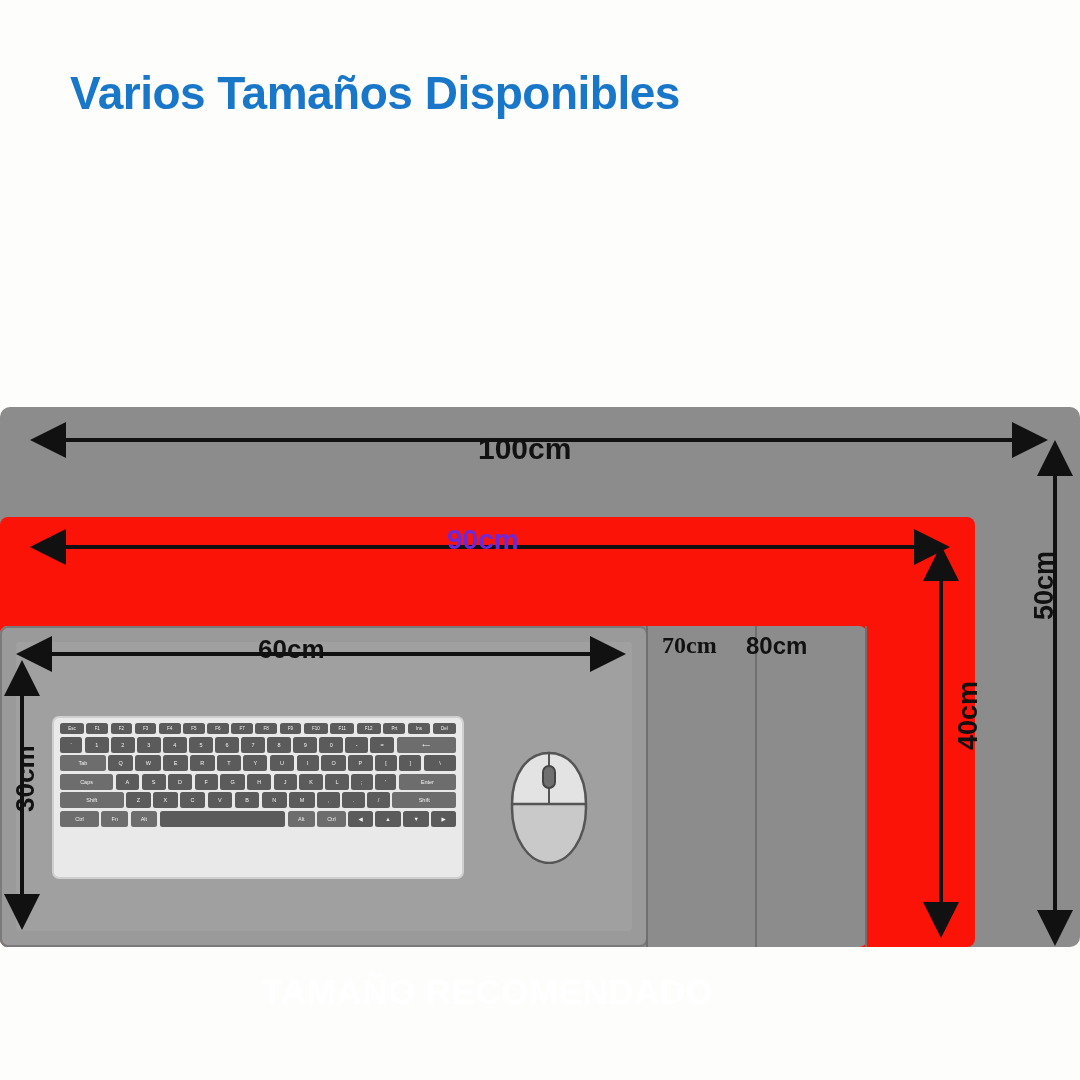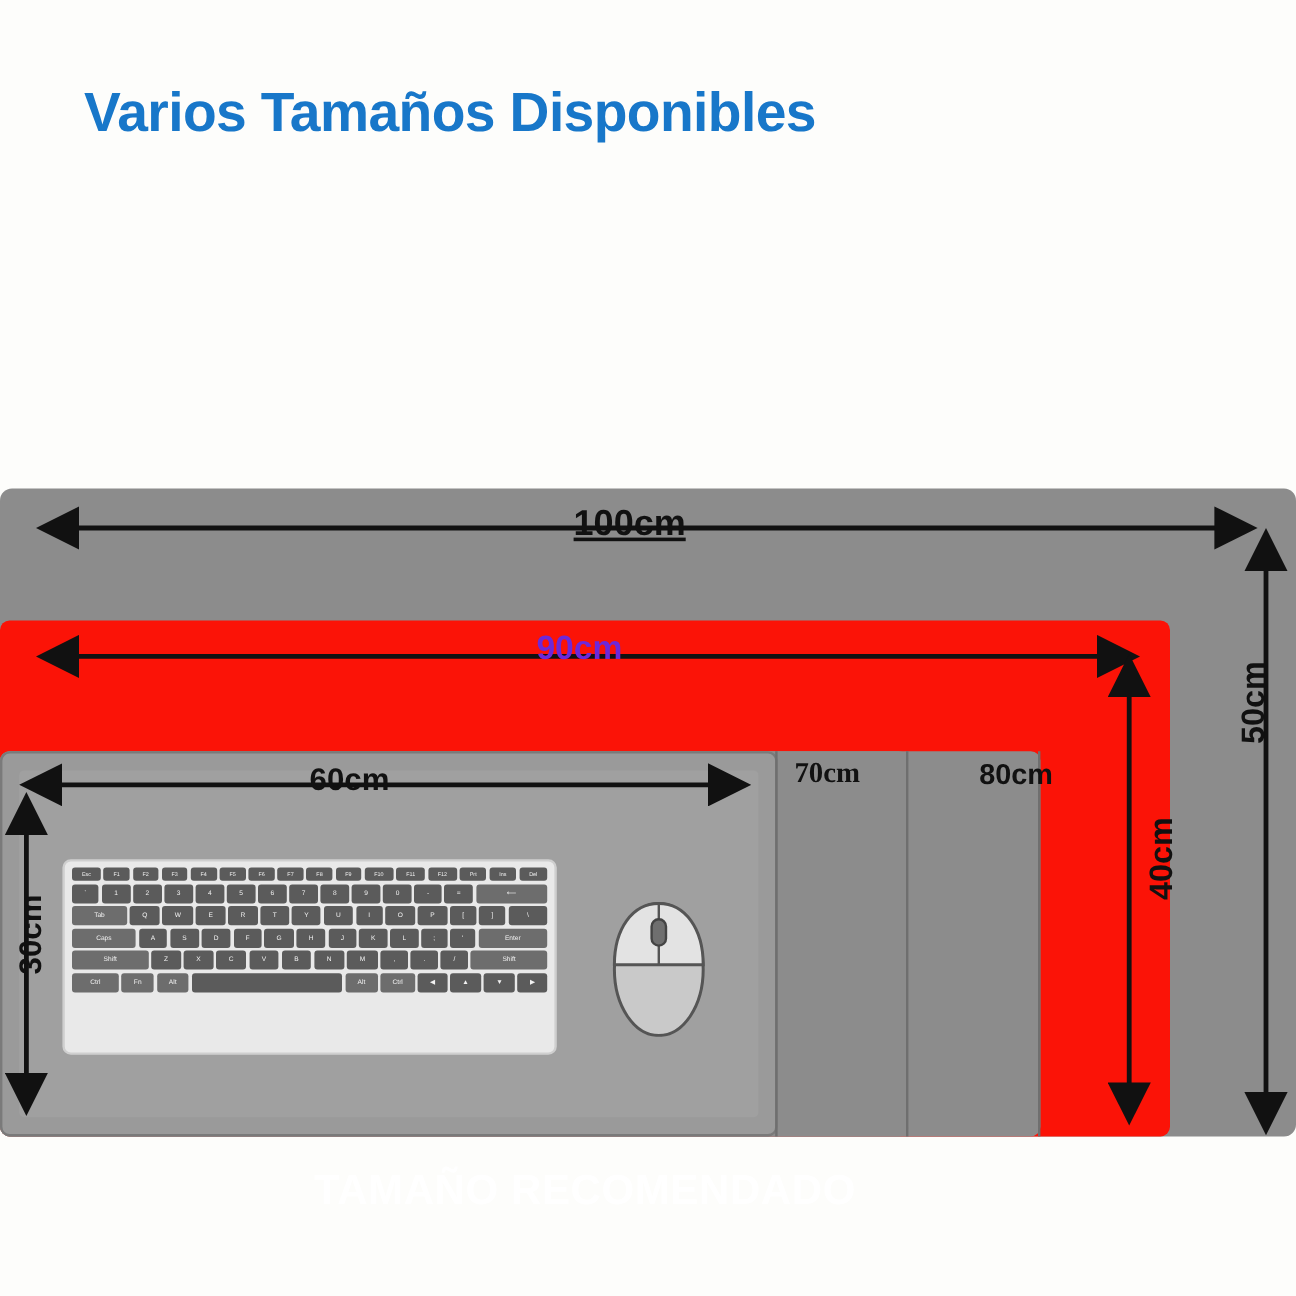--- a/index.html
+++ b/index.html
@@ -89,25 +89,25 @@
   
   .sep { position: absolute; top: 219px; width: 2px; height: 321px; background: #6f6f6f; }
 
   
   .lbl {
     position: absolute;
     font-weight: bold;
     color: #111;
     white-space: nowrap;
   }
-  .lbl-100 { left: 478px; top: 420px; font-size: 30px; text-decoration: underline; }
+  .lbl-100 { left: 478px; top: 432px; font-size: 30px; }
   .lbl-90  { left: 447px; top: 524px; font-size: 28px; color: #6d28d9; }
   .lbl-60  { left: 258px; top: 634px; font-size: 26px; }
   .lbl-70  { left: 662px; top: 632px; font-size: 24px; font-family: Liberation Serif, serif; }
-  .lbl-80  { left: 816px; top: 632px; font-size: 24px; }
+  .lbl-80  { left: 746px; top: 632px; font-size: 24px; }
   .lbl-50  { left: 1029px; top: 620px; font-size: 27px; transform: rotate(-90deg); transform-origin: left top; }
   .lbl-40  { left: 953px; top: 750px; font-size: 27px; color: #111; transform: rotate(-90deg); transform-origin: left top; }
   .lbl-30  { left: 10px; top: 812px; font-size: 26px; transform: rotate(-90deg); transform-origin: left top; }
 
   .recommended {
     position: absolute;
     left: 0; width: 975px;
     top: 565px;
     text-align: center;
     font-size: 35px;

